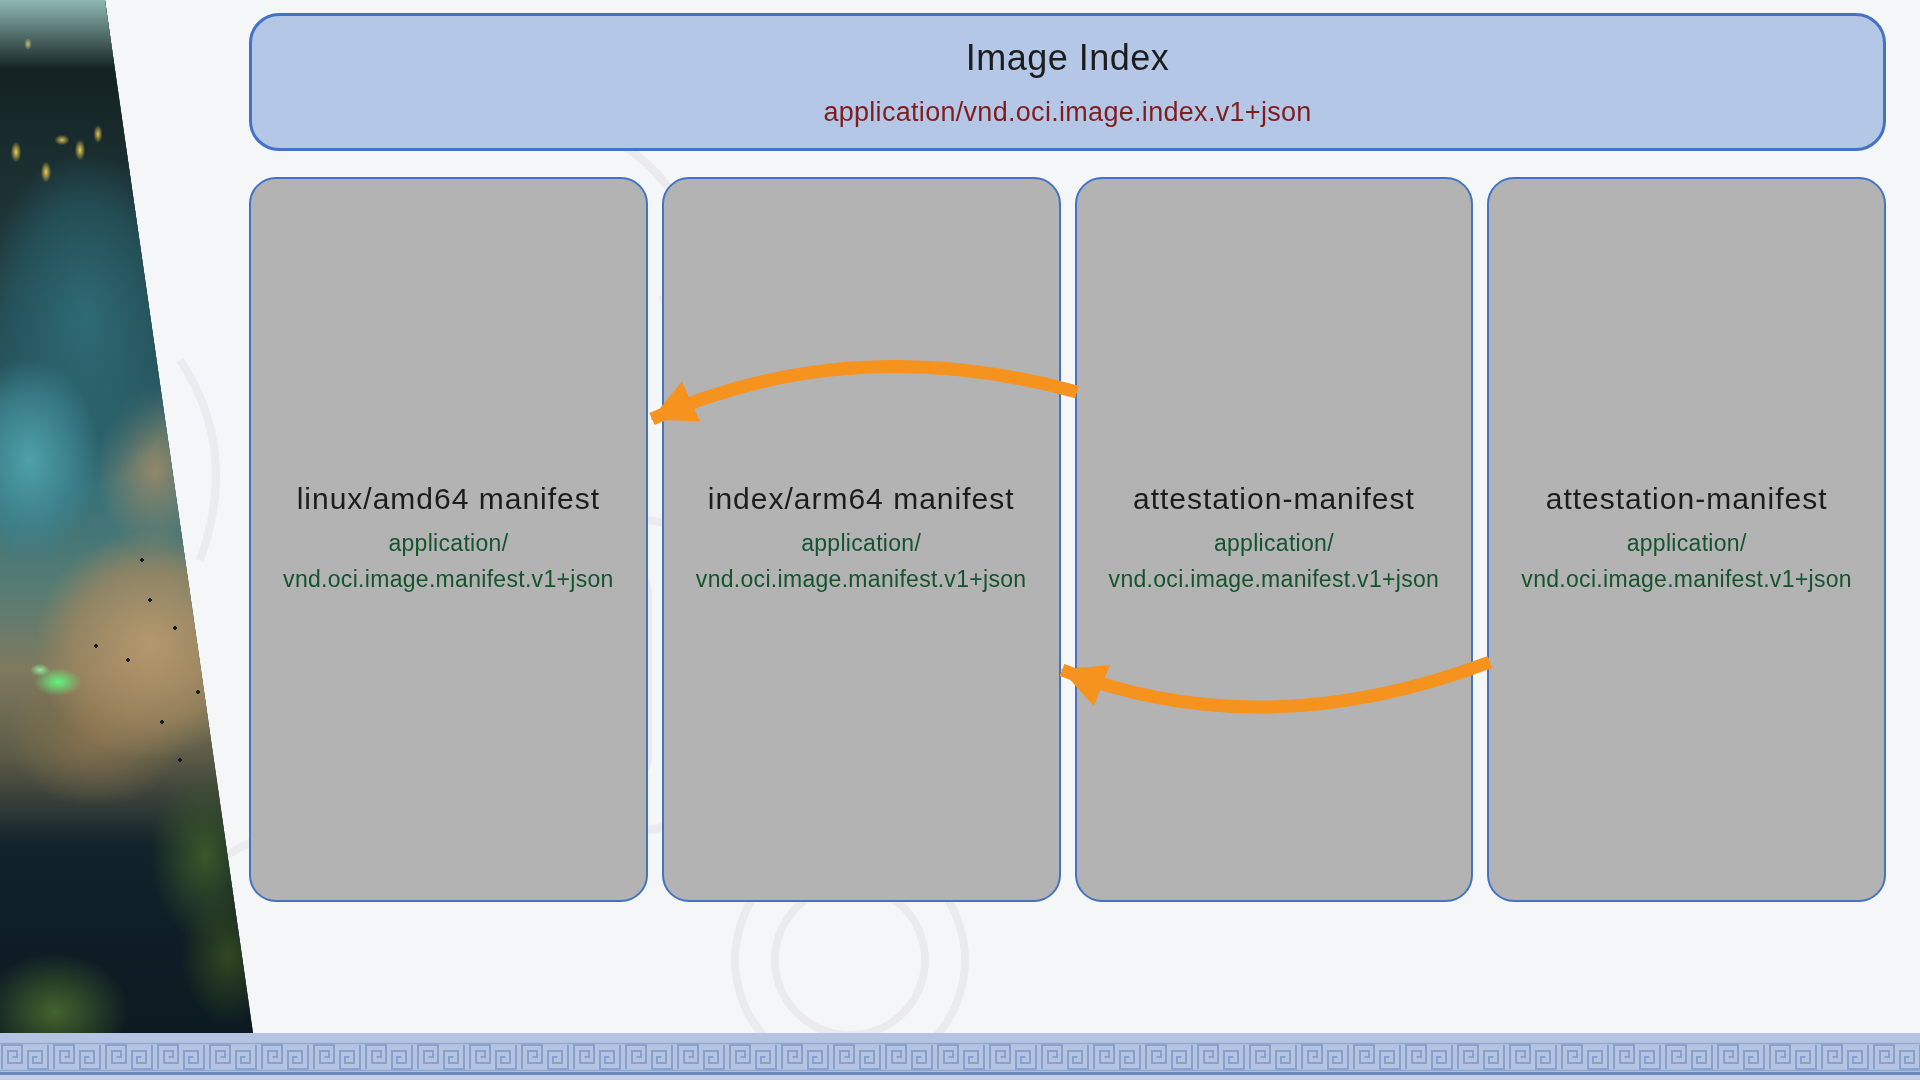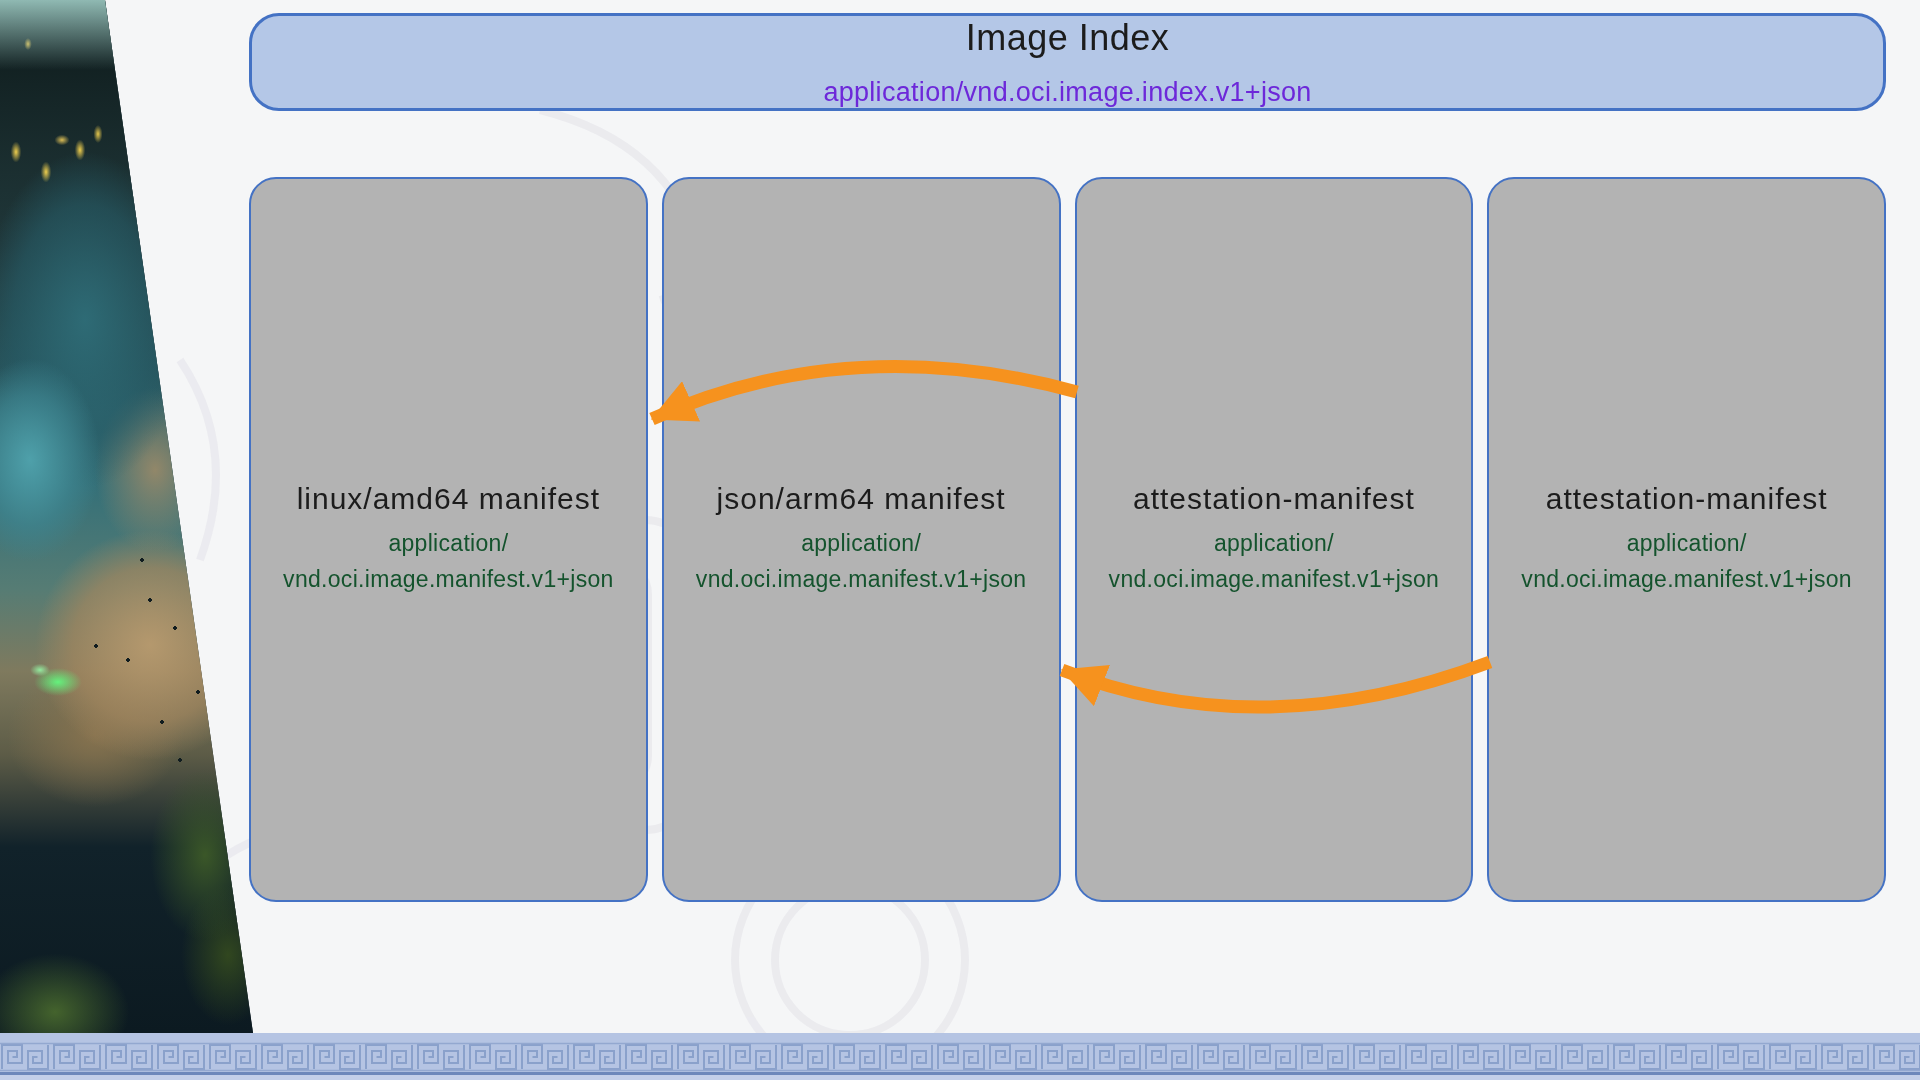--- a/index.html
+++ b/index.html
@@ -45,27 +45,27 @@
       radial-gradient(ellipse 70px 110px at 205px 855px,rgba(61,90,40,.95),transparent 78%),
       radial-gradient(ellipse 60px 90px at 228px 955px,rgba(51,73,31,.95),transparent 78%),
       radial-gradient(ellipse 95px 75px at 55px 1012px,rgba(74,107,46,.9),transparent 78%),
       linear-gradient(180deg,rgba(150,193,186,.95) 0px,rgba(150,193,186,0) 70px),
       linear-gradient(180deg,rgba(16,30,31,.95) 6%,rgba(24,42,43,.85) 16%,rgba(30,52,54,.55) 28%,rgba(30,52,54,0) 40%),
       linear-gradient(180deg,#3f6365 0%,#2b484c 12%,#27444a 24%,#2a5a62 36%,#357078 47%,#567c74 57%,#7f7a5e 65%,#5d5c47 73%,#11222a 82%,#0c1a21 100%);
   }
 
   
   .index-box{
-    position:absolute;left:249px;top:13px;width:1637px;height:98px;z-index:3;
+    position:absolute;left:249px;top:13px;width:1637px;height:138px;z-index:3;
     background:#b4c7e7;border:3px solid #4472c4;border-radius:30px;
     box-sizing:border-box;
     display:flex;flex-direction:column;align-items:center;justify-content:center;gap:18px;
   }
   .index-title{font-size:36px;letter-spacing:.5px;color:#1c1c1c;}
-  .index-subtitle{font-size:27px;letter-spacing:.3px;color:#6d28d9;}
+  .index-subtitle{font-size:27px;letter-spacing:.3px;color:#7f1d1d;}
 
   
   .manifest-row{
     position:absolute;left:249px;top:177px;width:1637px;height:725px;z-index:3;
     display:flex;gap:14px;
   }
   .manifest-box{
     flex:1;background:#b3b3b3;border:2.5px solid #4472c4;border-radius:27px;
     box-sizing:border-box;
     display:flex;flex-direction:column;align-items:center;justify-content:center;
@@ -111,21 +111,21 @@
 
     <div class="manifest-box">
       <div class="m-title">linux/amd64 manifest</div>
       <div class="m-sub">
         <span class="line">application/</span>
         <span class="line">vnd.oci.image.manifest.v1+json</span>
       </div>
     </div>
 
     <div class="manifest-box">
-      <div class="m-title">json/arm64 manifest</div>
+      <div class="m-title">index/arm64 manifest</div>
       <div class="m-sub">
         <span class="line">application/</span>
         <span class="line">vnd.oci.image.manifest.v1+json</span>
       </div>
     </div>
 
     <div class="manifest-box">
       <div class="m-title">attestation-manifest</div>
       <div class="m-sub">
         <span class="line">application/</span>

